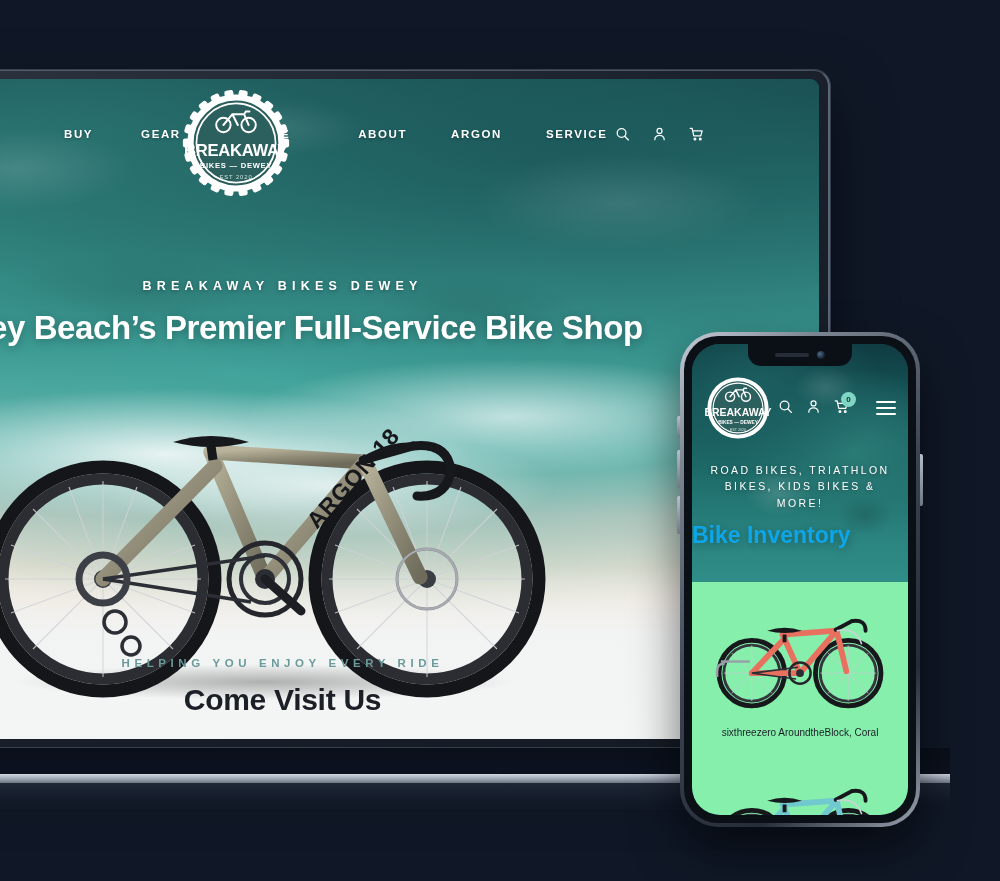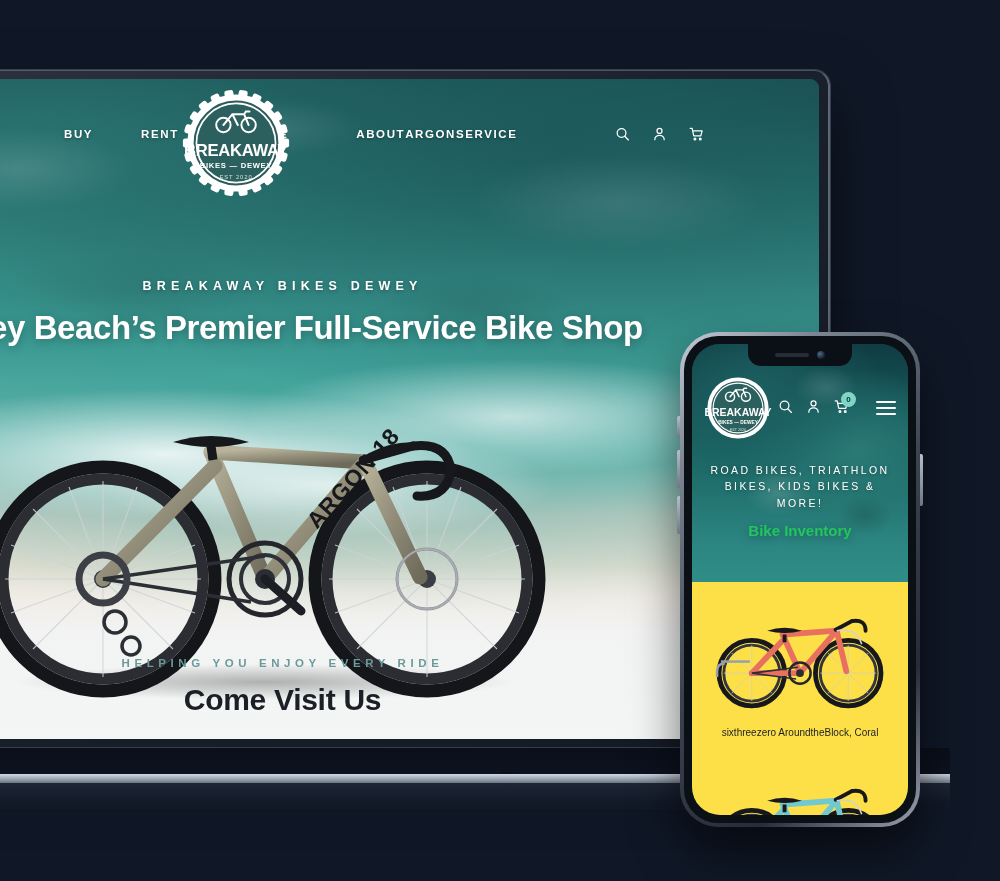--- a/index.html
+++ b/index.html
@@ -97,21 +97,21 @@
   .nav{
     position:absolute; left:0; top:0; width:100%; height:110px;
     display:flex; align-items:center; z-index:20;
   }
   .nav-left{
     display:flex; align-items:center; gap:48px;
     margin-left:154px;
     justify-content:center;
   }
   .nav-right{
-    display:flex; align-items:flex-start; 
+    display:flex; align-items:flex-start; gap:44px;
     margin-left:68px;
   }
   .nav-link{
     color:#fff; font-size:11.5px; font-weight:bold;
     letter-spacing:1.6px; text-decoration:none; white-space:nowrap;
     text-shadow:0 1px 3px rgba(0,0,0,.35);
   }
   .nav-icons{
     position:absolute; right:115px; top:50%; transform:translateY(-50%);
     display:flex; align-items:center; gap:22px;
@@ -245,26 +245,26 @@
 
   .phone-tagline{
     position:absolute; left:0; top:118px; width:100%;
     text-align:center; padding:0 14px;
     color:#fff; font-size:10.5px; font-weight:normal;
     letter-spacing:2.4px; line-height:1.55;
     text-shadow:0 1px 4px rgba(0,0,0,.35); z-index:20;
   }
   .phone-h2{
     position:absolute; left:0; top:178px; width:100%;
-    text-align:center; color:#22c55e; font-size:15px; font-weight:bold;
+    text-align:left; color:#0ea5e9; font-size:23px; font-weight:bold;
     text-shadow:0 2px 8px rgba(0,0,0,.3); z-index:20;
   }
   .phone-list{
     position:absolute; left:0; top:238px; width:100%; bottom:0;
-    background:#fde047; overflow:hidden;
+    background:#86efac; overflow:hidden;
   }
   .prod{ position:relative; width:100%; }
   .prod-img{ width:100%; height:135px; position:relative; }
   .prod-name{
     text-align:center; font-size:10px; color:#1b1f26;
     padding:10px 8px 14px;
   }
 </style>
 </head>
 <body>
@@ -275,21 +275,21 @@
   <div class="laptop-screen">
     <div class="hero">
       <div class="hero-water-tex"></div>
       <div class="hero-foam"></div>
       <div class="hero-bottom-fade"></div>
     </div>
 
     <nav class="nav">
       <div class="nav-left">
         <a class="nav-link" href="#">BUY</a>
-        <a class="nav-link" href="#">RENT</a>
+        <a class="nav-link" href="#">GEAR</a>
         <a class="nav-link" href="#">SERVICE</a>
       </div>
       <div class="nav-right">
         <a class="nav-link" href="#">ABOUT</a>
         <a class="nav-link" href="#">ARGON</a>
         <a class="nav-link" href="#">SERVICE</a>
       </div>
 
       <div class="nav-icons">
         <span>

